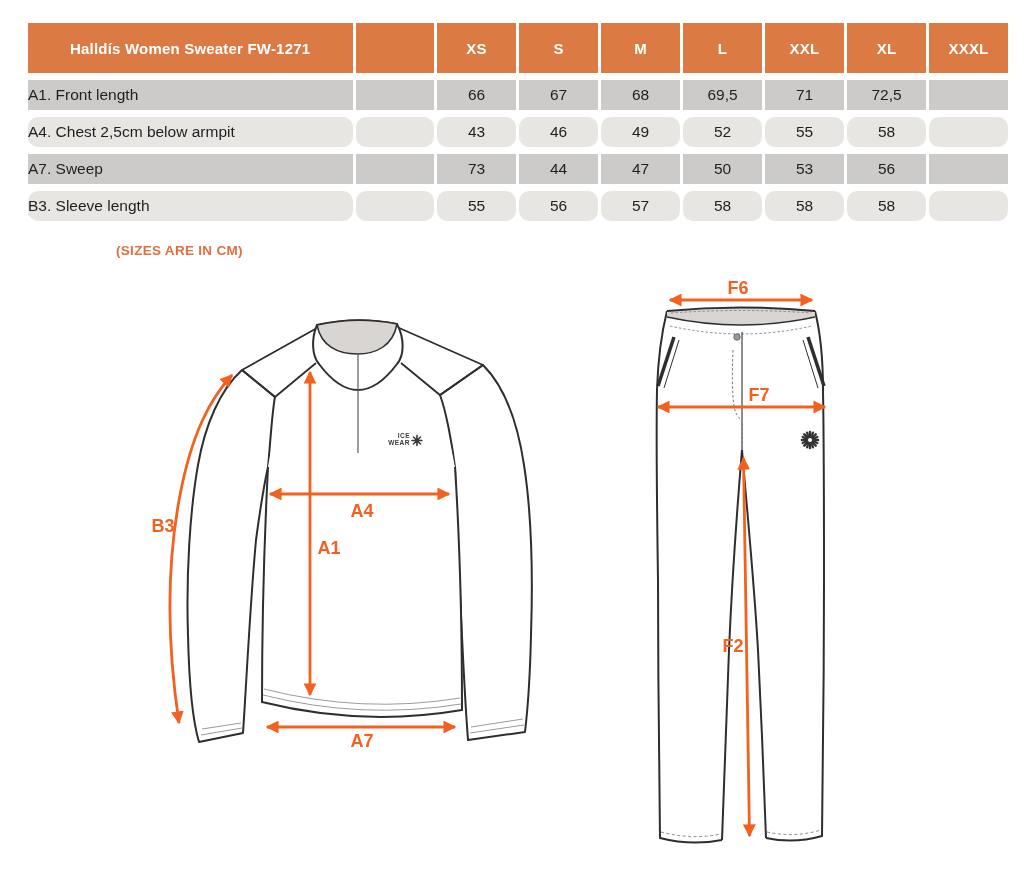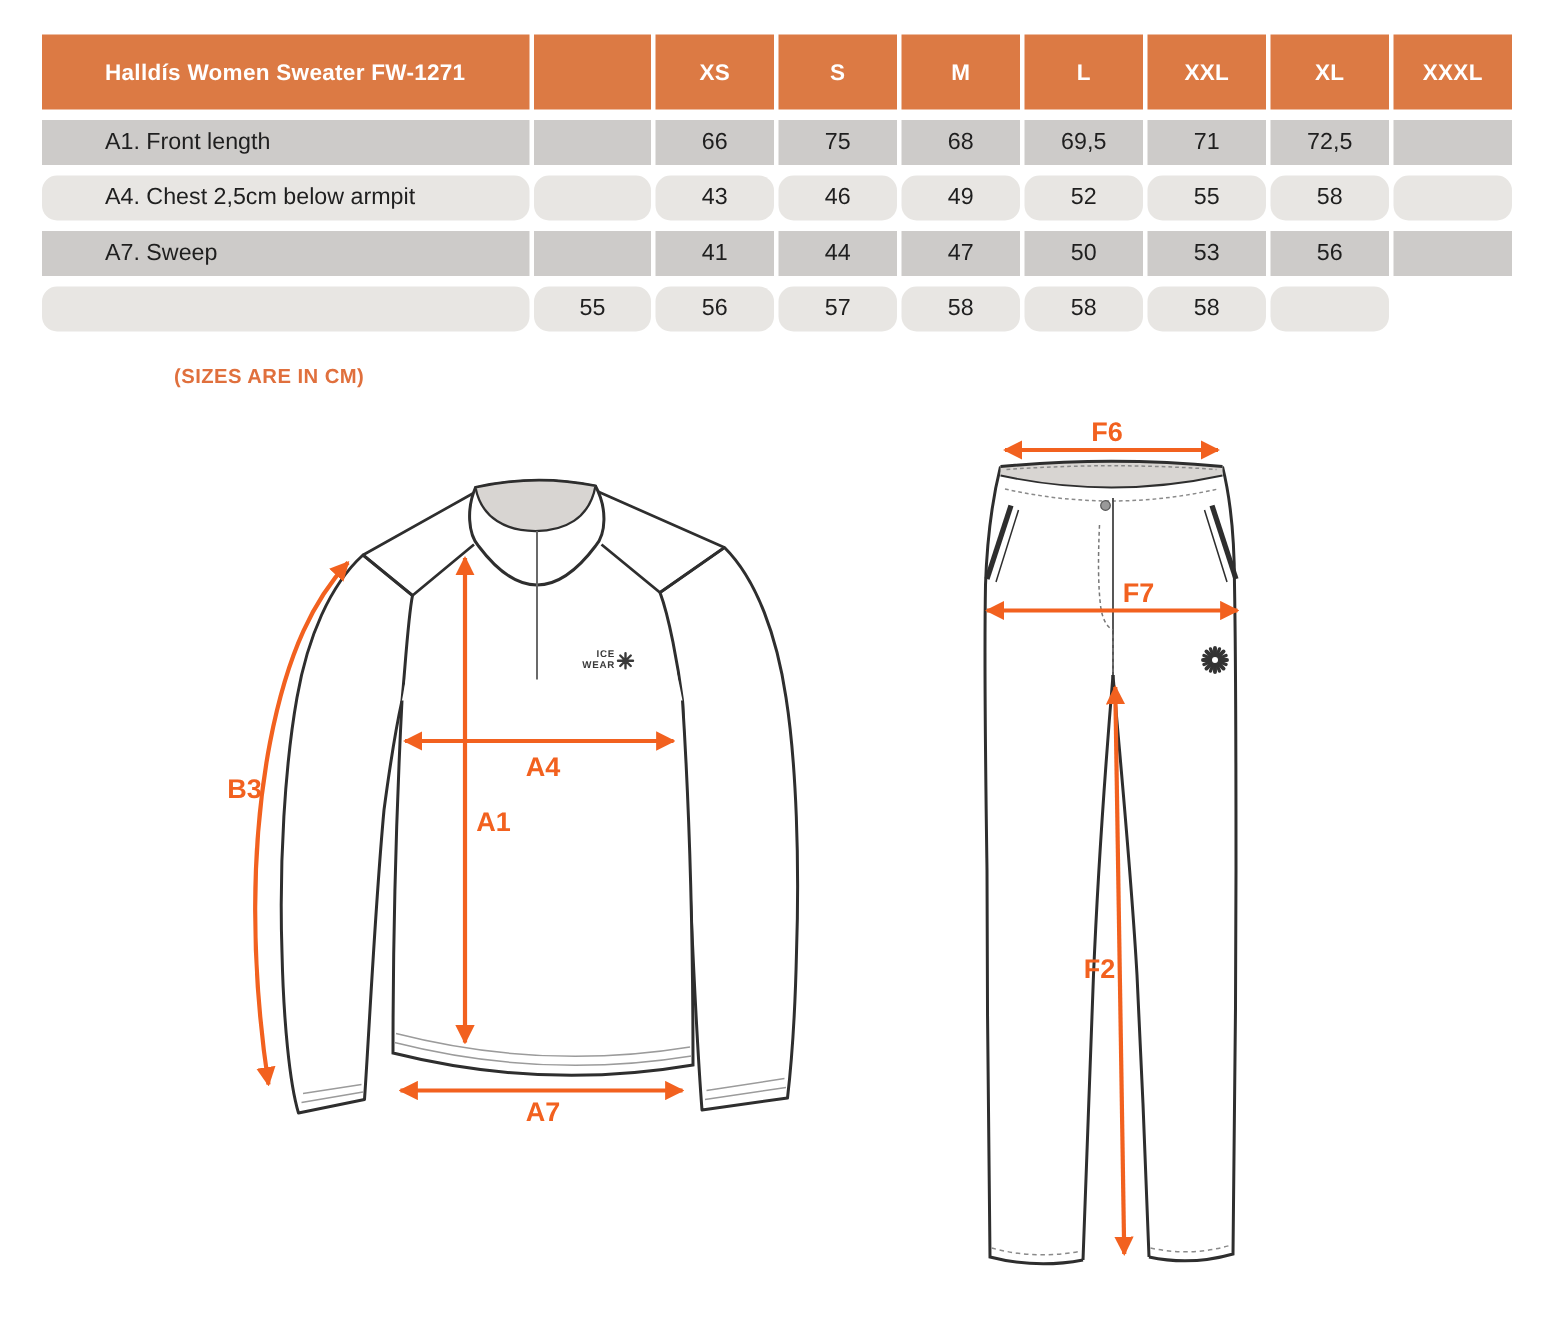--- a/index.html
+++ b/index.html
@@ -11,21 +11,21 @@
   .chart{
     position:absolute;left:28px;top:23px;
     display:grid;
     grid-template-columns:325px 78px repeat(7,79px);
     grid-template-rows:50px repeat(4,30px);
     column-gap:3px;row-gap:7px;
   }
   .c{display:flex;align-items:center;justify-content:center;font-size:15.5px;}
   .hd{background:#dc7a44;color:#ffffff;font-weight:bold;font-size:15px;letter-spacing:.2px;}
   .t{justify-content:flex-start;padding-left:42px;}
-  .lab{justify-content:flex-start;padding-left:42px;}
+  .lab{justify-content:flex-start;}
   .dark{background:#cdcbc9;}
   .light{background:#e8e6e3;border-radius:10px;}
   
   .note{
     position:absolute;left:68px;top:243px;
     color:#e0703d;font-size:13.5px;letter-spacing:.3px;font-weight:bold;margin-left:48px;
   }
   
   .svg-sweater{position:absolute;left:120px;top:295px;}
   .svg-pants{position:absolute;left:630px;top:280px;}
@@ -45,47 +45,48 @@
     <div class="c hd">S</div>
     <div class="c hd">M</div>
     <div class="c hd">L</div>
     <div class="c hd">XXL</div>
     <div class="c hd">XL</div>
     <div class="c hd">XXXL</div>
 
     <div class="c lab dark">A1. Front length</div>
     <div class="c dark"></div>
     <div class="c dark">66</div>
-    <div class="c dark">75</div>
+    <div class="c dark">67</div>
     <div class="c dark">68</div>
     <div class="c dark">69,5</div>
     <div class="c dark">71</div>
     <div class="c dark">72,5</div>
     <div class="c dark"></div>
 
     <div class="c lab light">A4. Chest 2,5cm below armpit</div>
     <div class="c light"></div>
     <div class="c light">43</div>
     <div class="c light">46</div>
     <div class="c light">49</div>
     <div class="c light">52</div>
     <div class="c light">55</div>
     <div class="c light">58</div>
     <div class="c light"></div>
 
     <div class="c lab dark">A7. Sweep</div>
     <div class="c dark"></div>
-    <div class="c dark">41</div>
+    <div class="c dark">73</div>
     <div class="c dark">44</div>
     <div class="c dark">47</div>
     <div class="c dark">50</div>
     <div class="c dark">53</div>
     <div class="c dark">56</div>
     <div class="c dark"></div>
 
+    <div class="c lab light">B3. Sleeve length</div>
     <div class="c light"></div>
     <div class="c light">55</div>
     <div class="c light">56</div>
     <div class="c light">57</div>
     <div class="c light">58</div>
     <div class="c light">58</div>
     <div class="c light">58</div>
     <div class="c light"></div>
   </div>
 

